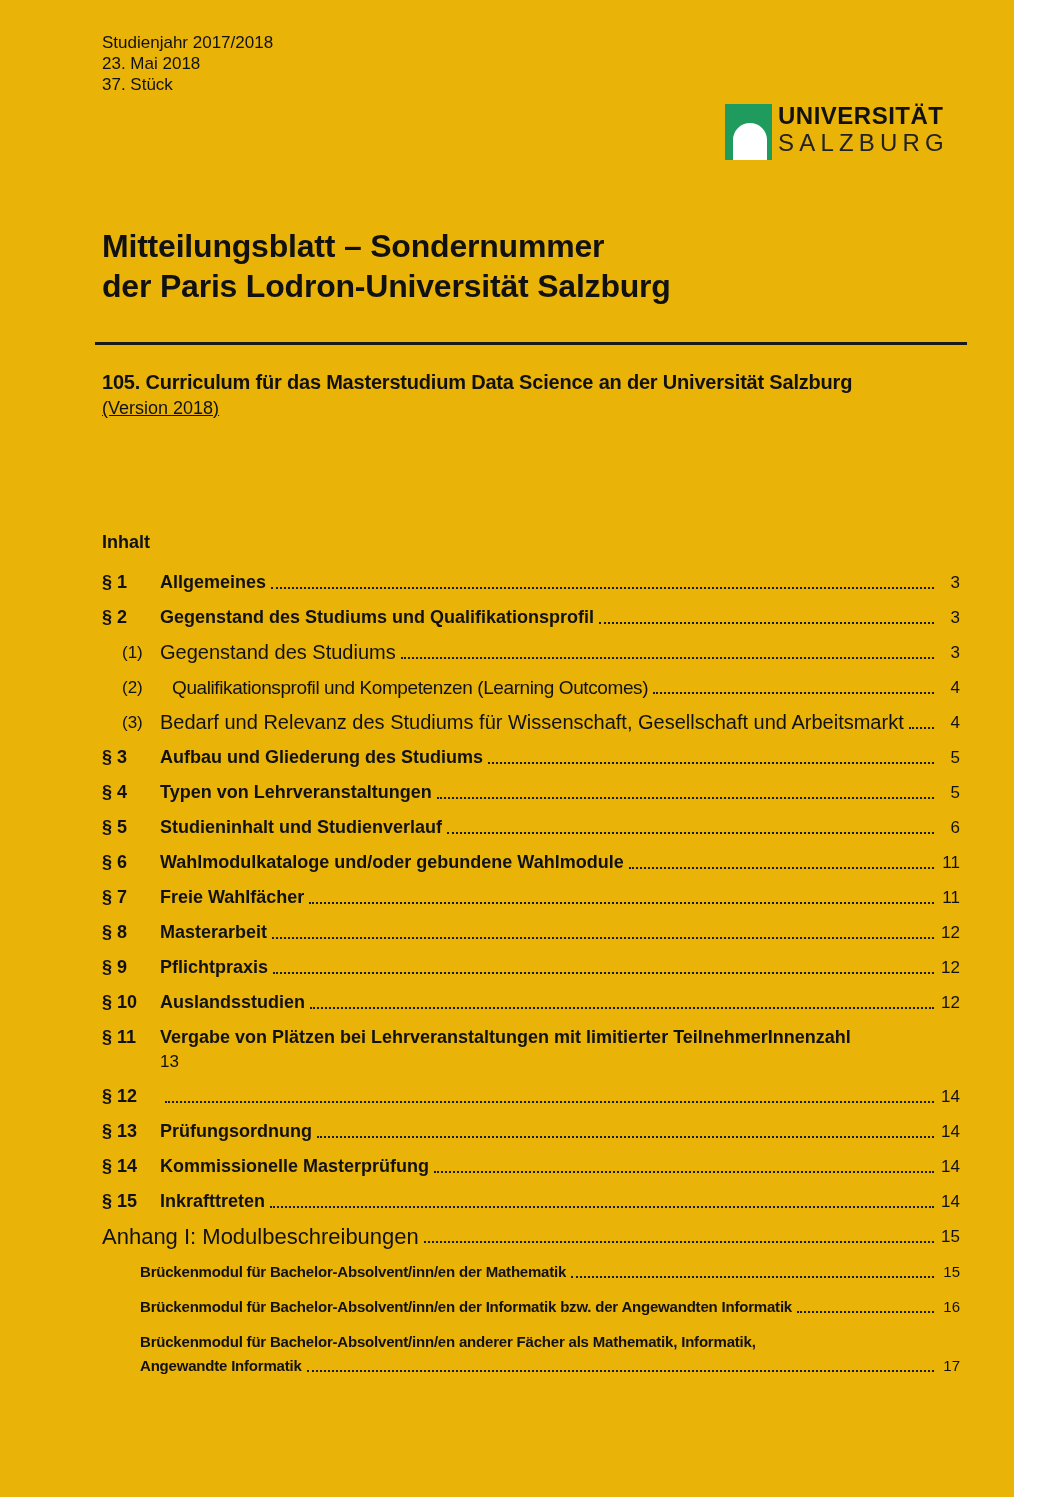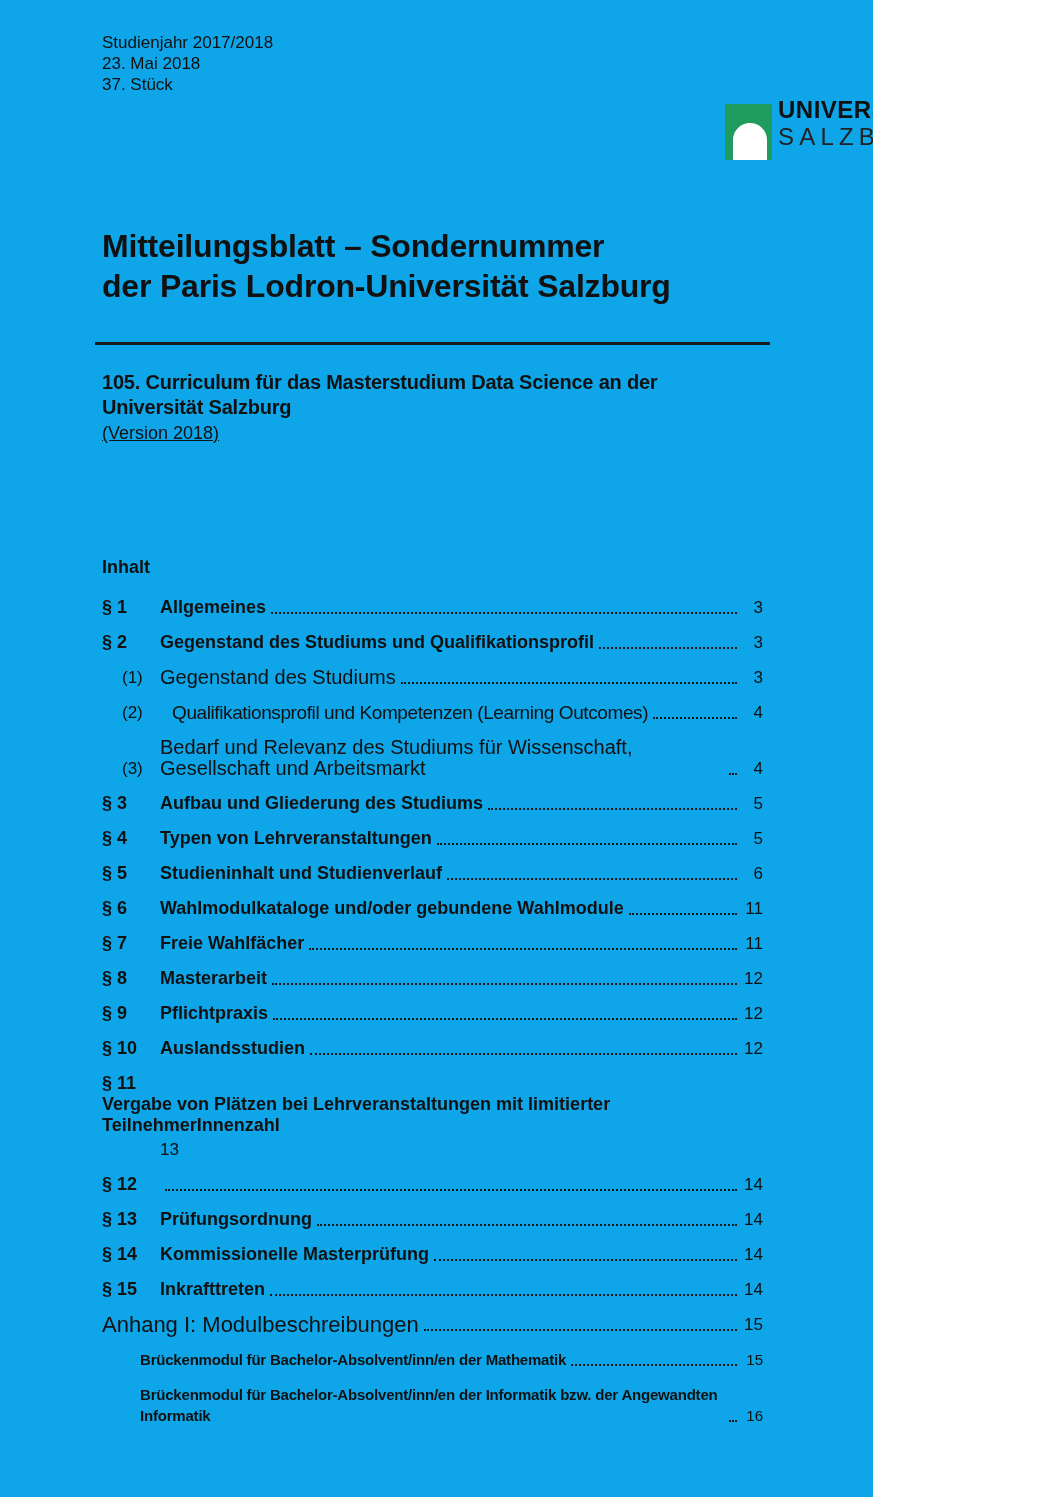--- a/index.html
+++ b/index.html
@@ -4,40 +4,40 @@
 <style>
   * { box-sizing: border-box; }
   html, body { margin: 0; padding: 0; background: #ffffff; }
   body {
     width: 1058px; height: 1497px;
     font-family: "Liberation Sans", sans-serif;
     color: #111;
   }
   .page {
     position: relative;
-    width: 873px; height: 1497px;
-    padding: 32px 110px 0 102px;
+    width: 1014px; height: 1497px;
+    padding: 32px 54px 0 102px;
     overflow: hidden;
-    background: #0ea5e9;
+    background: #eab308;
   }
   .header-line { font-size: 17px; line-height: 21px; }
 
   
   .logo-mark {
     position: absolute; left: 725px; top: 104px;
     width: 47px; height: 56px;
     background: var(--logo-green, #1f9b5e);
   }
   .logo-arch {
     position: absolute; left: 8px; bottom: 0;
     width: 34px; height: 37px;
     background: #ffffff;
     border-radius: 17px 17px 0 0;
   }
-  .logo-text { position: absolute; left: 778px; top: 96px; }
+  .logo-text { position: absolute; left: 778px; top: 102px; }
   .logo-uni  { font-size: 24px; font-weight: bold; letter-spacing: 0.5px; line-height: 27px; color: #111; }
   .logo-salz { font-size: 24px; font-weight: 400; letter-spacing: 5.2px; line-height: 28px; color: #222; }
 
   .doc-title {
     margin-top: 131px;
     font-size: 32px; font-weight: bold; line-height: 40px;
     letter-spacing: -0.2px;
   }
   .rule {
     border: none; border-top: 3px solid #1a1a1a;
@@ -228,15 +228,22 @@
       <div class="toc-row module">
         <span class="label">Brückenmodul für Bachelor-Absolvent/inn/en der Mathematik</span>
         <span class="leader"></span>
         <span class="pagenum">15</span>
       </div>
       <div class="toc-row module">
         <span class="label">Brückenmodul für Bachelor-Absolvent/inn/en der Informatik bzw. der Angewandten Informatik</span>
         <span class="leader"></span>
         <span class="pagenum">16</span>
       </div>
+      <div class="toc-row module wrap">
+        <span class="label">Brückenmodul für Bachelor-Absolvent/inn/en anderer Fächer als Mathematik, Informatik,</span>
+        <span class="flex-break"></span>
+        <span class="label2">Angewandte Informatik</span>
+        <span class="leader"></span>
+        <span class="pagenum">17</span>
+      </div>
     </div>
 
 </div>
 
 </body></html>

